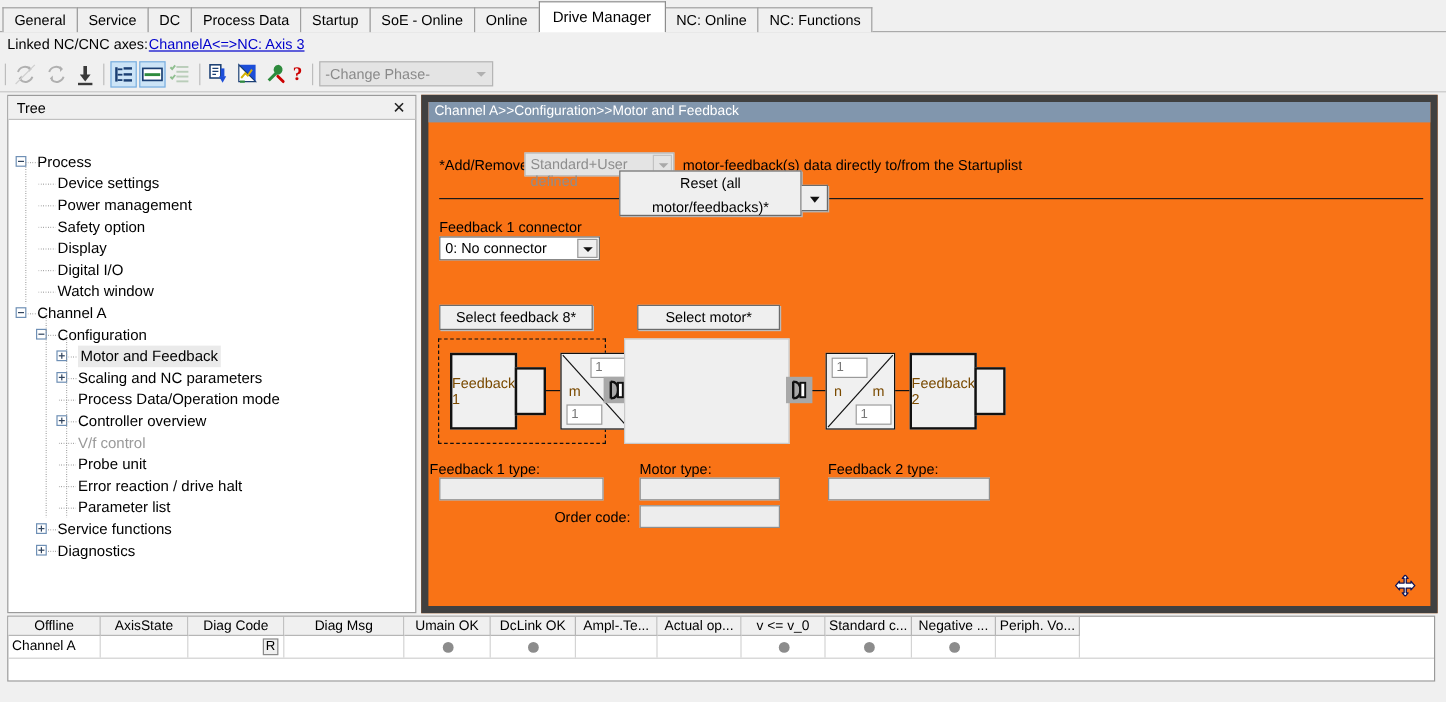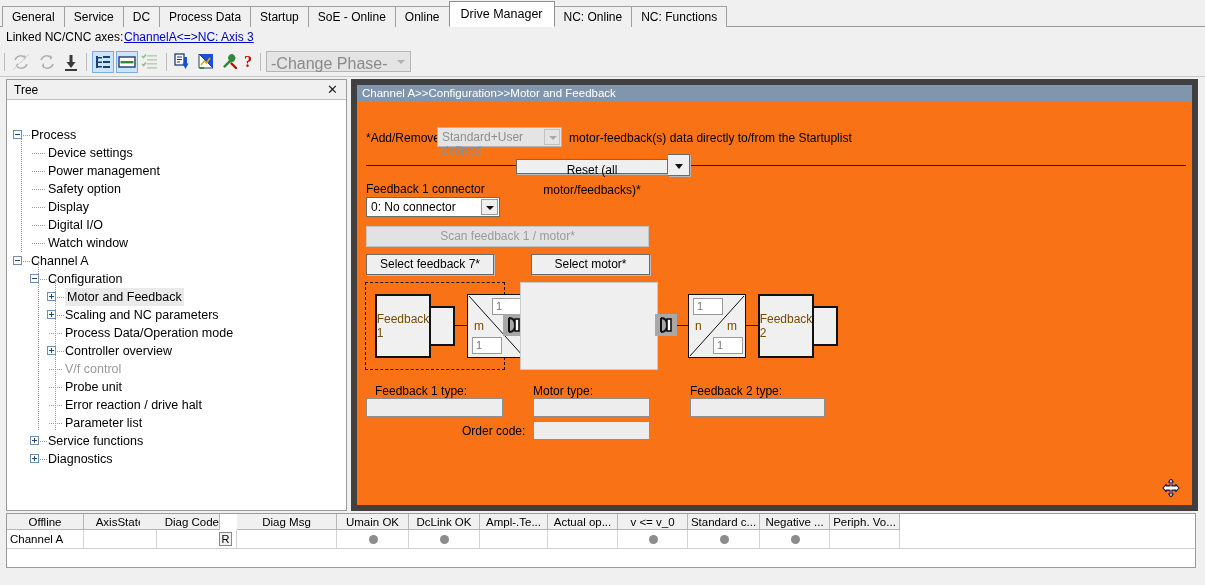--- a/index.html
+++ b/index.html
@@ -67,21 +67,21 @@
     box-sizing:border-box;
   }
   .tbtn.on{background:#cce4f7;border:1px solid #7aaede;}
   .tbsep{position:absolute;top:6px;width:1px;height:18px;background:#bdbdbd;}
 
   .phase{
     position:absolute;left:266px;top:51px;width:145px;height:21px;
     background:#e4e4e4;
     border:1px solid #b5b5b5;
     box-sizing:border-box;
-    font-size:16px;color:#8a8a8a;
+    font-size:12px;color:#8a8a8a;
   }
   .phase .ptxt{position:absolute;left:4px;top:3px;}
   .phase .parw{position:absolute;right:5px;top:8px;
     width:0;height:0;border-left:4px solid transparent;border-right:4px solid transparent;border-top:4px solid #b0b0b0;}
 
   
   .tree{
     position:absolute;left:6px;top:79px;width:341px;height:432px;
     background:#ffffff;
     border:1px solid #9a9a9a;
@@ -136,21 +136,21 @@
     font-size:12px;color:#8e8e8e;
   }
   .addrm-sel .s1{position:absolute;left:4px;top:2px;}
   .addrm-sel .sbtn{position:absolute;right:1px;top:1px;width:16px;height:16px;background:#e4e4e4;border:1px solid #c2c2c2;box-sizing:border-box;}
   .addrm-sel .sbtn::after{content:"";position:absolute;left:4px;top:6px;
     border-left:4px solid transparent;border-right:4px solid transparent;border-top:4px solid #a9a9a9;}
   .addrm2{position:absolute;left:212px;top:29px;font-size:12px;}
 
   .resetline{position:absolute;left:9px;top:63px;width:820px;height:1px;background:#1a1a1a;}
   .resetbtn{
-    position:absolute;left:159px;top:57px;width:152px;height:15px;
+    position:absolute;left:159px;top:40px;width:152px;height:38px;
     background:#efefef;border:1px solid #6b6b6b;box-sizing:border-box;
     font-size:12px;text-align:center;line-height:20px;cursor:pointer;
     box-shadow:1px 1px 0 #b7b7b7;
   }
   .resetarrow{
     position:absolute;left:311px;top:52px;width:22px;height:22px;
     background:#efefef;border:1px solid #6b6b6b;border-left:none;box-sizing:border-box;cursor:pointer;
     box-shadow:1px 1px 0 #b7b7b7;
   }
   .resetarrow::after{content:"";position:absolute;left:7px;top:9px;
@@ -458,22 +458,21 @@
       <div class="resetline"></div>
       <div class="resetbtn">Reset (all motor/feedbacks)*</div>
       <div class="resetarrow"></div>
 
       <span class="fb1lbl">Feedback 1 connector</span>
       <div class="fb1sel">
         <span class="s1">0: No connector</span>
         <span class="sbtn"></span>
       </div>
 
-      <div class="scanbtn">Scan feedback 1 / motor*</div>
-      <div class="selfb">Select feedback 7*</div>
+      <div class="selfb">Select feedback 8*</div>
       <div class="selmt">Select motor*</div>
 
       <div class="diagram">
 
         <div class="dashbox" style="left:8px;top:4px;width:140px;height:88px"></div>
 
         <div class="blk" style="left:18px;top:16px;width:56px;height:64px">
           <span>Feedback 1</span>
         </div>
         <div class="blkthin" style="left:72px;top:28px;width:26px;height:40px"></div>
@@ -517,21 +516,21 @@
           <span class="gearin" style="left:24px;top:42px;width:30px;height:17px">1</span>
         </div>
 
         <div class="wire" style="left:389px;top:47px;width:12px"></div>
         <div class="blk" style="left:401px;top:16px;width:56px;height:64px">
           <span>Feedback 2</span>
         </div>
         <div class="blkthin" style="left:455px;top:28px;width:26px;height:40px"></div>
       </div>
 
-      <span class="typelbl" style="left:18px;top:282px">Feedback 1 type:</span>
+      <span class="typelbl" style="left:1px;top:282px">Feedback 1 type:</span>
       <span class="typefld" style="left:9px;top:296px;width:137px"></span>
 
       <span class="typelbl" style="left:176px;top:282px">Motor type:</span>
       <span class="typefld" style="left:176px;top:296px;width:117px"></span>
 
       <span class="typelbl" style="left:333px;top:282px">Feedback 2 type:</span>
       <span class="typefld" style="left:333px;top:296px;width:135px"></span>
 
       <span class="typelbl" style="left:105px;top:322px">Order code:</span>
       <span class="typefld" style="left:176px;top:319px;width:117px"></span>
@@ -544,21 +543,21 @@
 
     </div>
   </div>
 
   <div class="statusgrid">
     <div id="status-host">
         <div class="sgcell" style="left: 0px; width: 77px;">Offline</div>
         <div class="sgval" style="left: 0px; width: 77px;"></div>
         <div class="sgcell" style="left: 77px; width: 73px;">AxisState</div>
         <div class="sgval" style="left: 77px; width: 73px;"></div>
-        <div class="sgcell" style="left: 133px; width: 80px; text-align: right;">Diag Code</div>
+        <div class="sgcell" style="left: 150px; width: 80px;">Diag Code</div>
         <div class="sgval" style="left: 150px; width: 80px;"></div>
         <div class="sgcell" style="left: 230px; width: 100px;">Diag Msg</div>
         <div class="sgval" style="left: 230px; width: 100px;"></div>
         <div class="sgcell" style="left: 330px; width: 72px;">Umain OK</div>
         <div class="sgval" style="left: 330px; width: 72px;"></div>
         <span class="led" style="left: 361.5px;"></span>
         <div class="sgcell" style="left: 402px; width: 71px;">DcLink OK</div>
         <div class="sgval" style="left: 402px; width: 71px;"></div>
         <span class="led" style="left: 433px;"></span>
         <div class="sgcell" style="left: 473px; width: 68px;">Ampl-.Te...</div>

